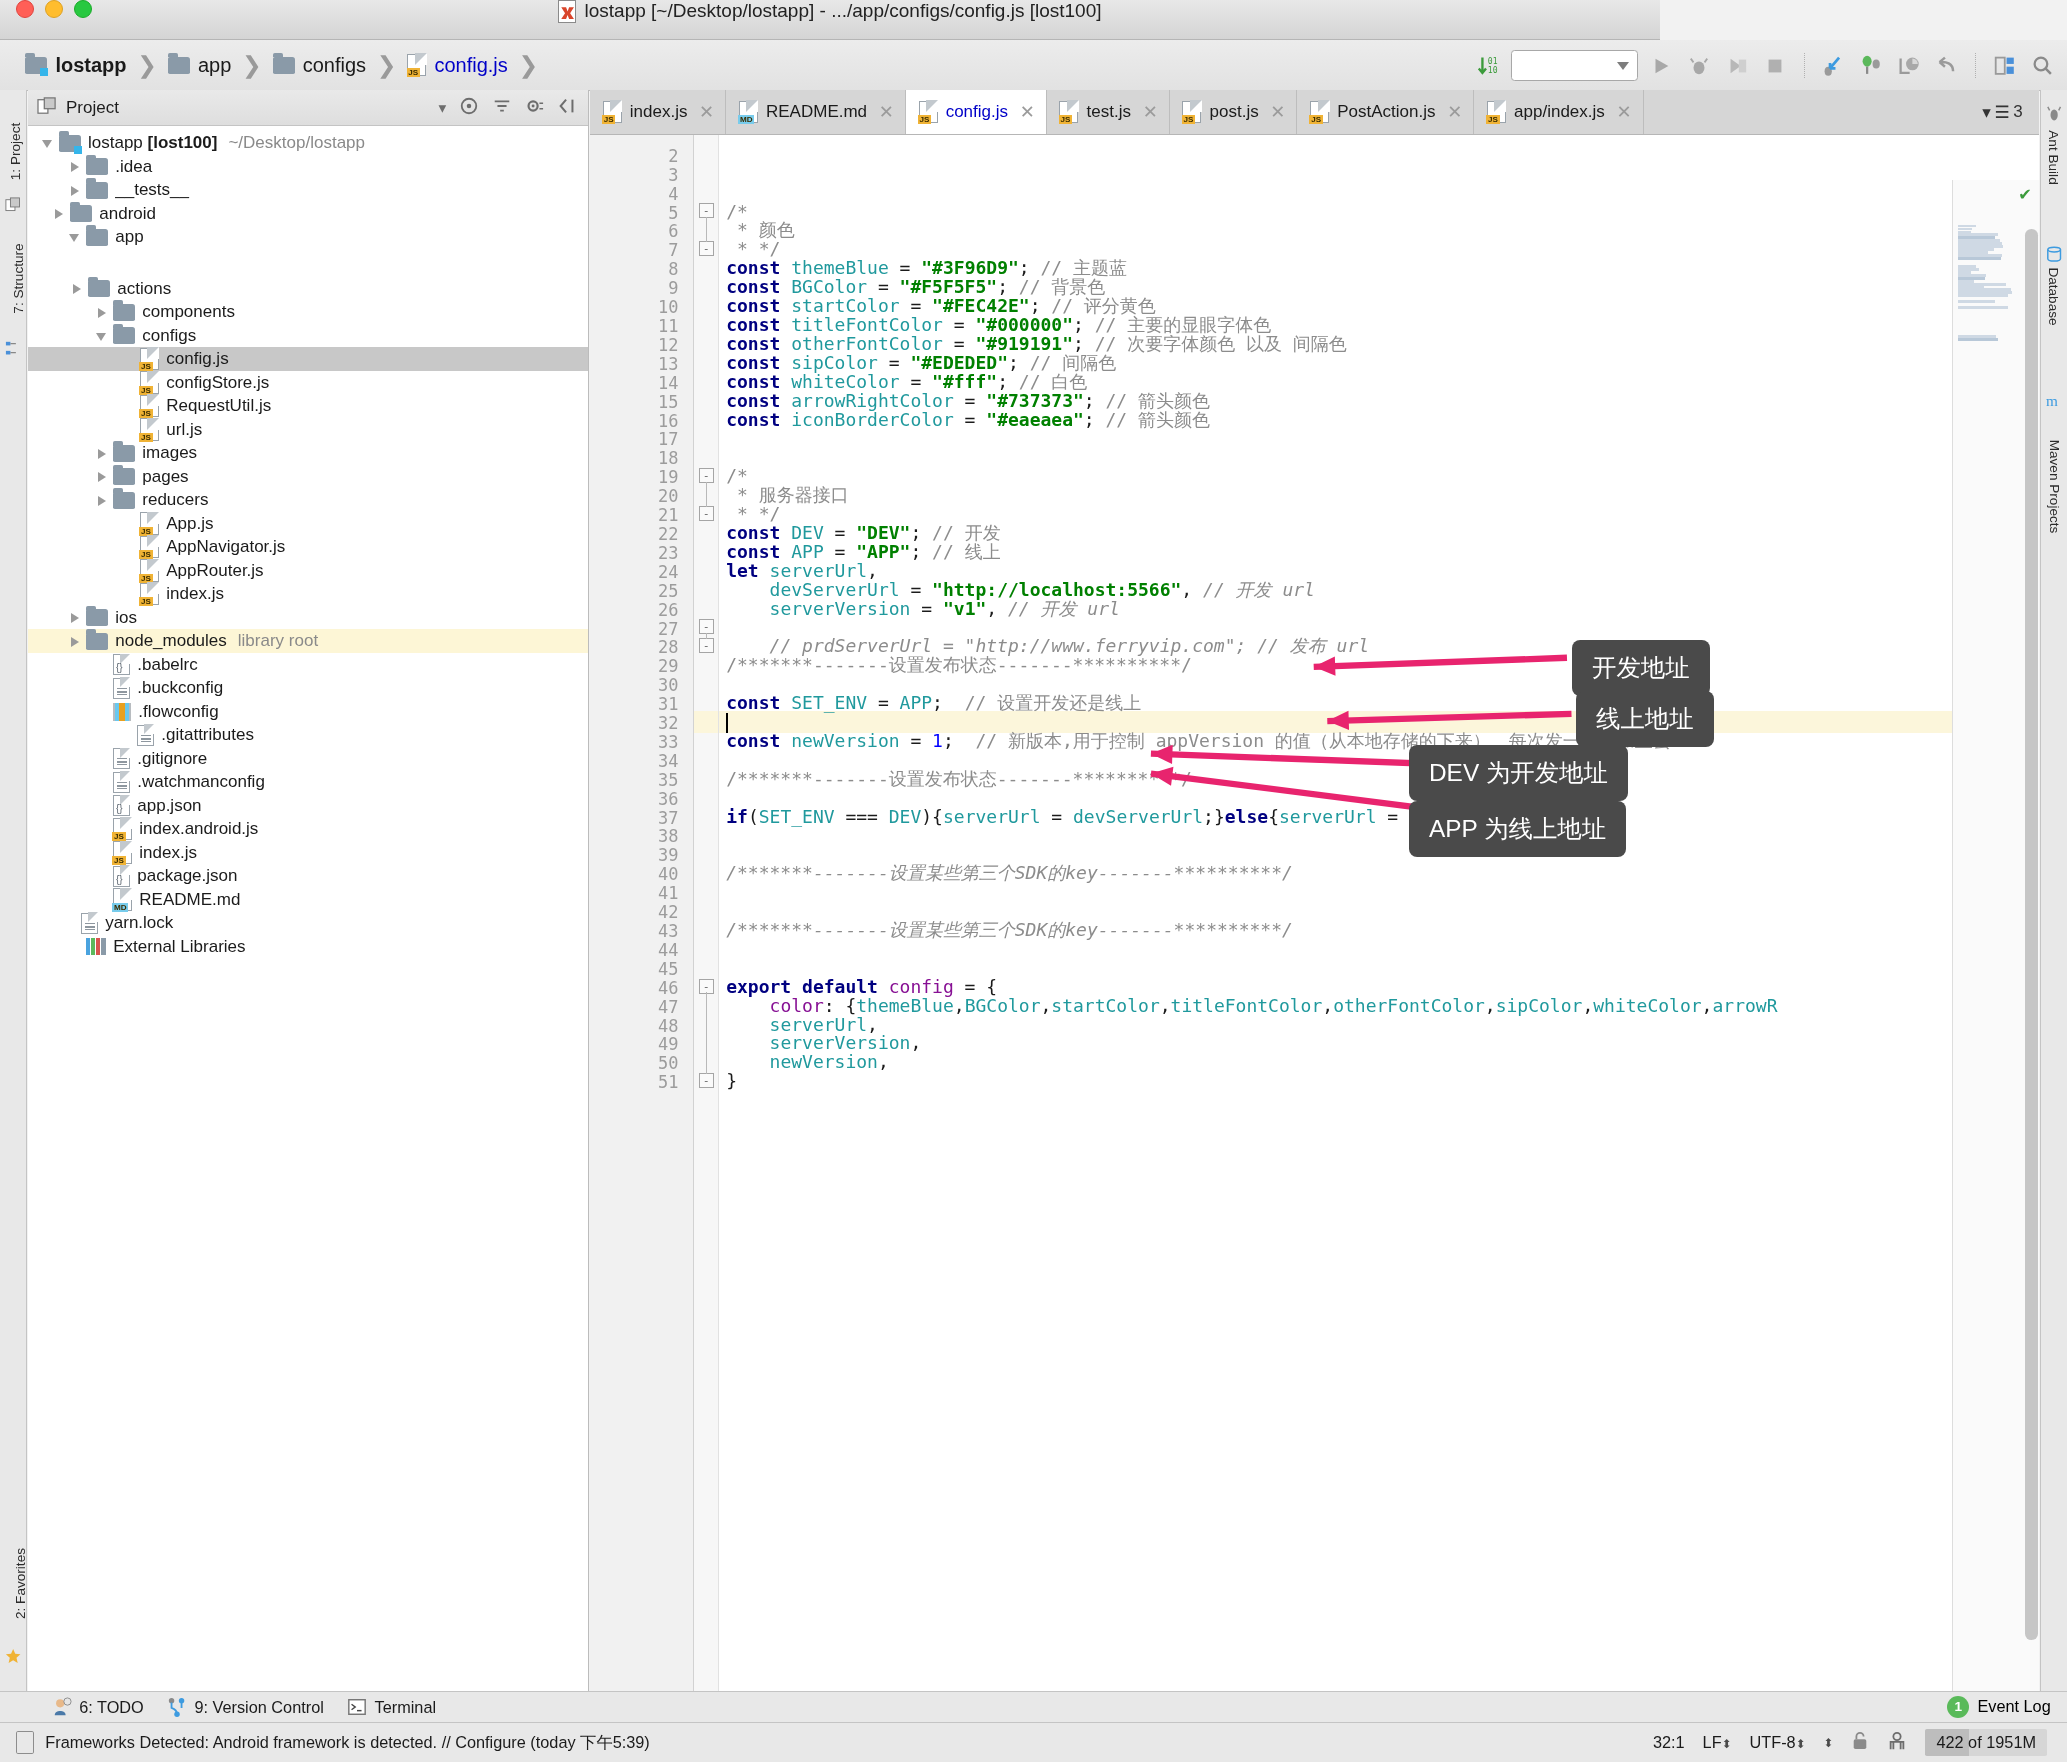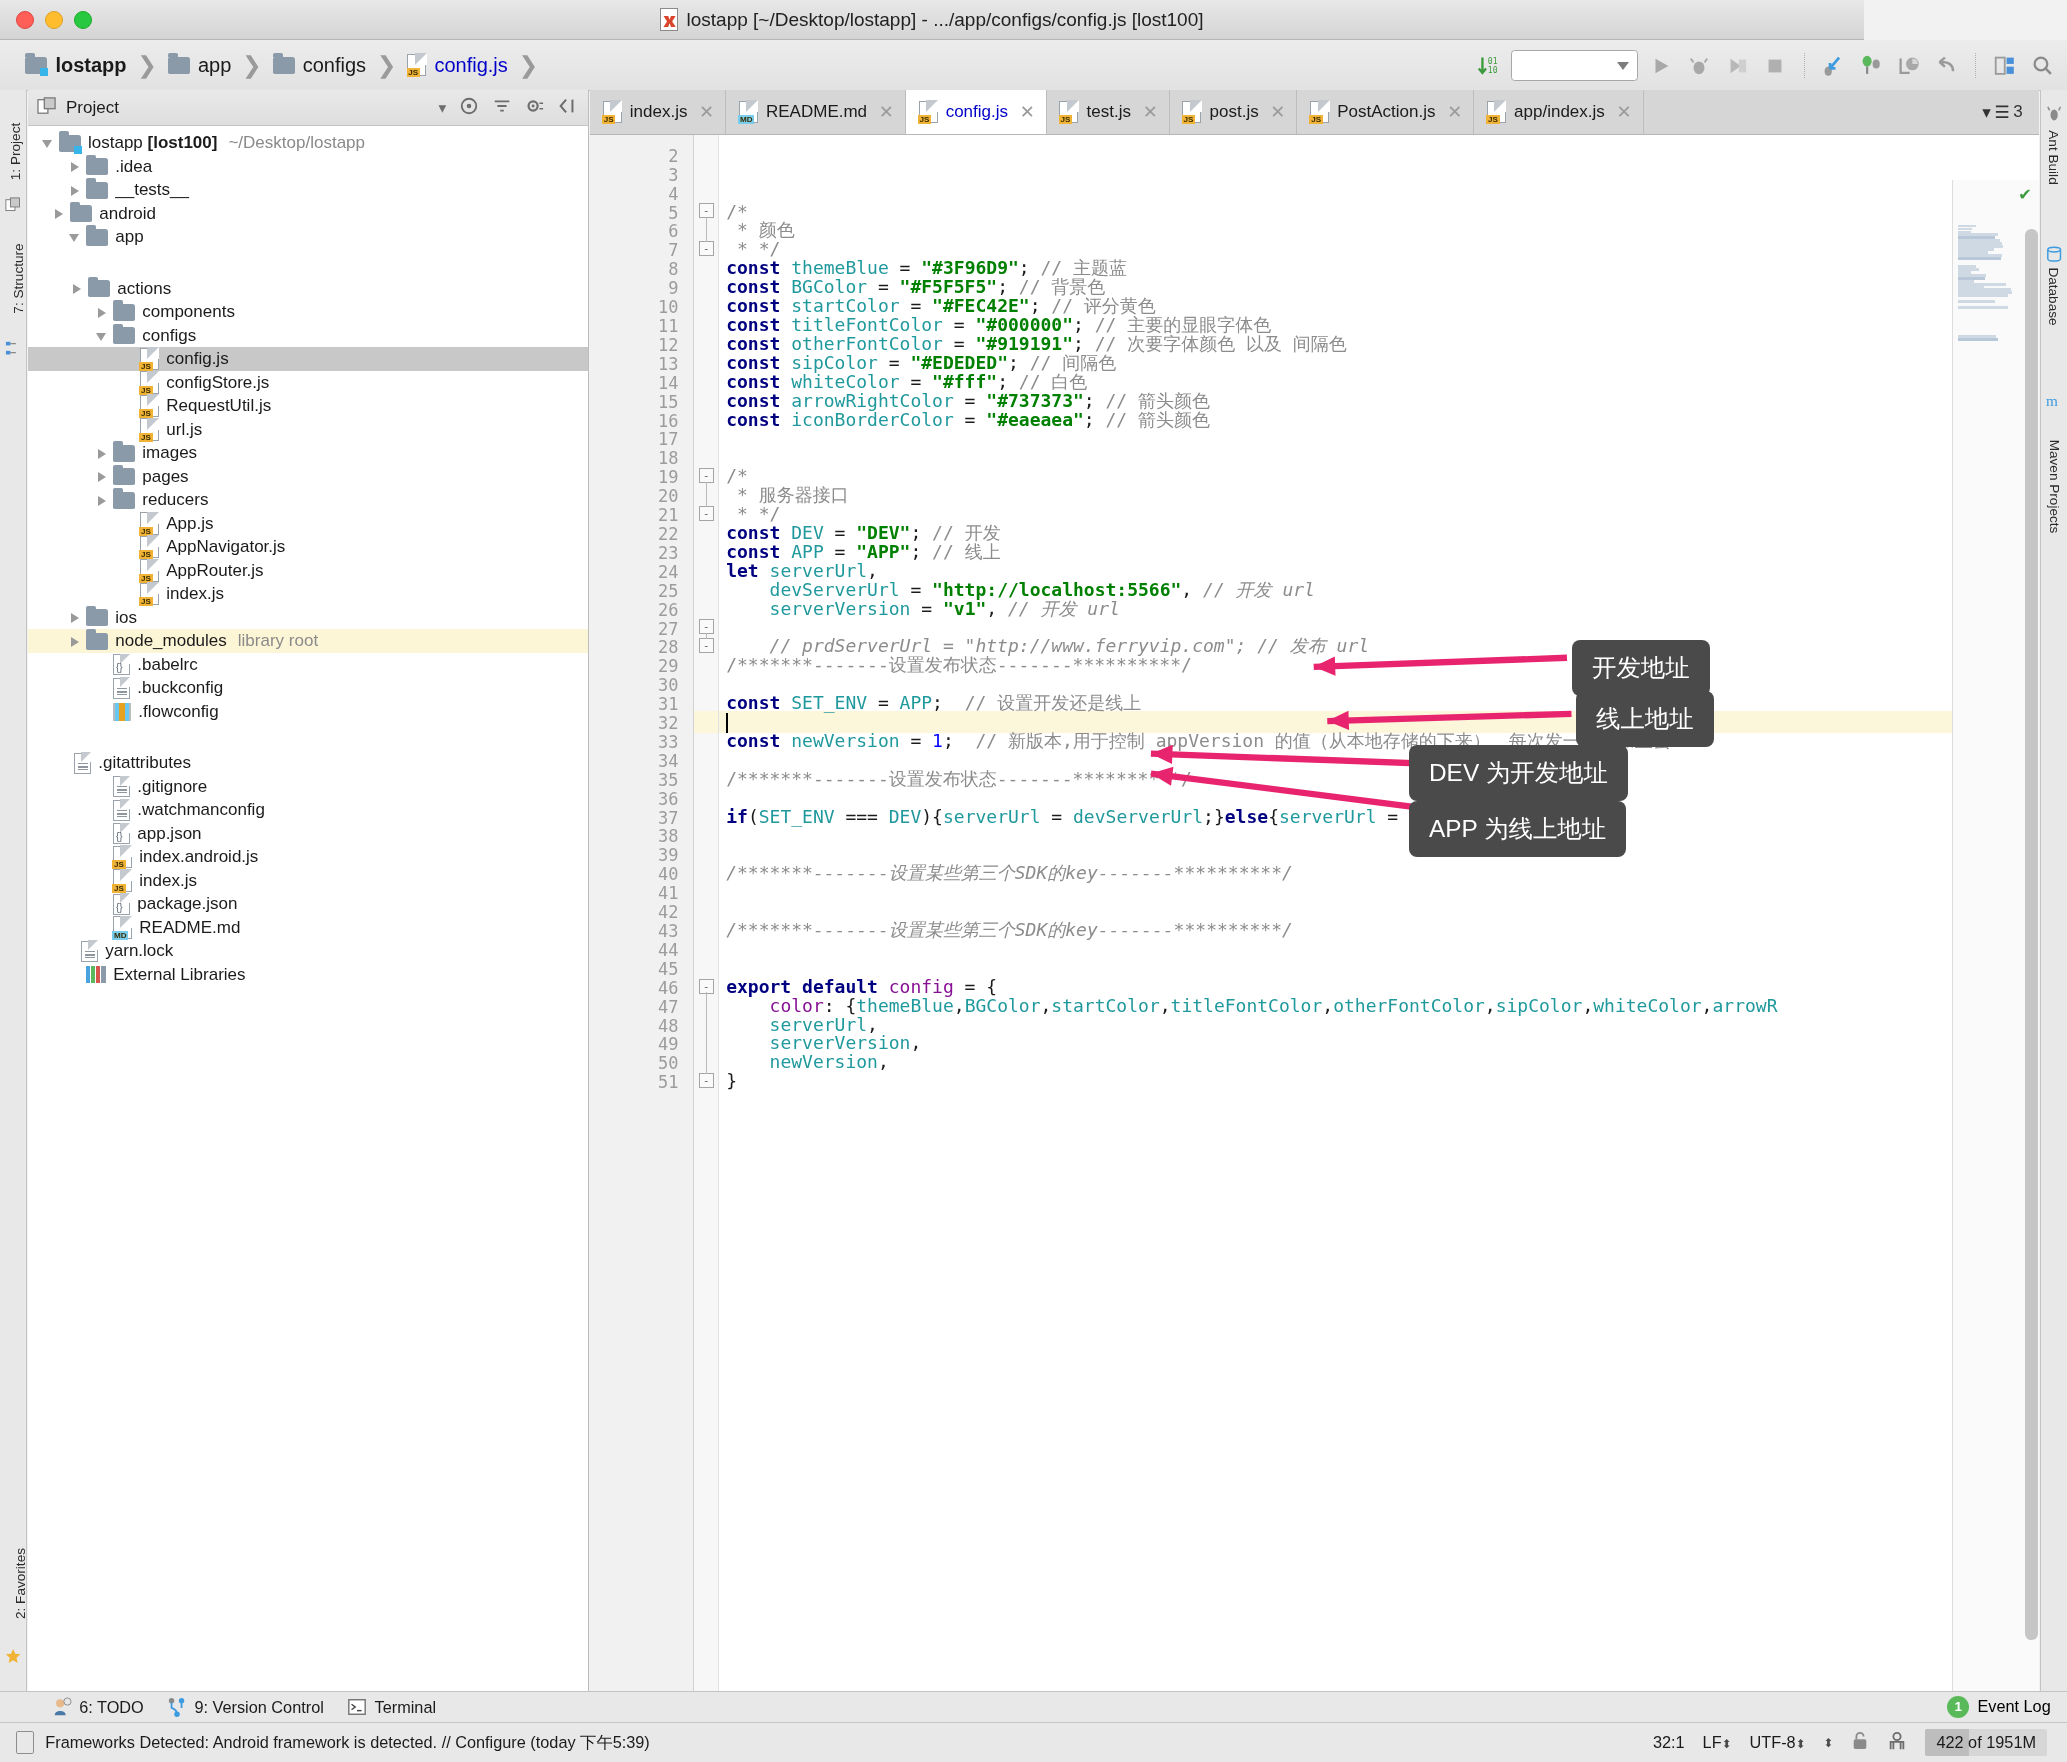--- a/index.html
+++ b/index.html
@@ -1,22 +1,22 @@
 <!DOCTYPE html>
 <html style="font-size:14.5px"><head>
 <meta charset="utf-8">
 <style>
   * { box-sizing: border-box; margin:0; padding:0; }
   html,body { width:2068px; height:1762px; overflow:hidden; background:#f2f2f2;
               font-family:"Liberation Sans", sans-serif; }
 
   
-  #titlebar{ position:absolute; left:0; top:0; width:1864px; height:40px;
+  #titlebar{ position:absolute; left:0; top:0; width:1660px; height:40px;
     background:linear-gradient(#e8e8e8,#d4d4d4); border-bottom:0.9px solid #b5b5b5;
-    display:flex; align-items:center; }
+    display:flex; align-items:flex-start; }
   .traffic{ display:flex; gap:11px; margin-left:16.3px; }
   .tl{ width:18px; height:18px; border-radius:50%; }
   .tl.r{ background:#ff5f57; border:0.9px solid #e0443e;}
   .tl.y{ background:#ffbd2e; border:0.9px solid #dea123;}
   .tl.g{ background:#28c840; border:0.9px solid #1aab29;}
   #title-wrap{ position:absolute; left:0; right:0; text-align:center;
     font-size:19px; color:#222; display:flex; justify-content:center; align-items:center; gap:8.1px;}
   .jsfileicon{ position:relative; width:18px; height:22.6px; background:#fff;
     border:1.4px solid #8a8a8a; display:inline-block; }
   .jsfileicon:after{ content:""; position:absolute; left:1.8px; top:6.3px; width:12.7px; height:11.8px;
@@ -485,21 +485,21 @@
         <span class="txtdoc">
           <span class="lines"></span>
         </span>
         <span class="nm">.buckconfig</span>
       </div>
       <div class="row" style="padding-left: 67px;">
         <span class="arrow"></span>
         <span class="spool"></span>
         <span class="nm">.flowconfig</span>
       </div>
-      <div class="row" style="padding-left: 28px; margin-top: 28px;">
+      <div class="row" style="padding-left: 91px;">
         <span class="arrow"></span>
         <span class="txtdoc">
           <span class="lines"></span>
         </span>
         <span class="nm">.gitattributes</span>
       </div>
       <div class="row" style="padding-left: 67px;">
         <span class="arrow"></span>
         <span class="txtdoc">
           <span class="lines"></span>

